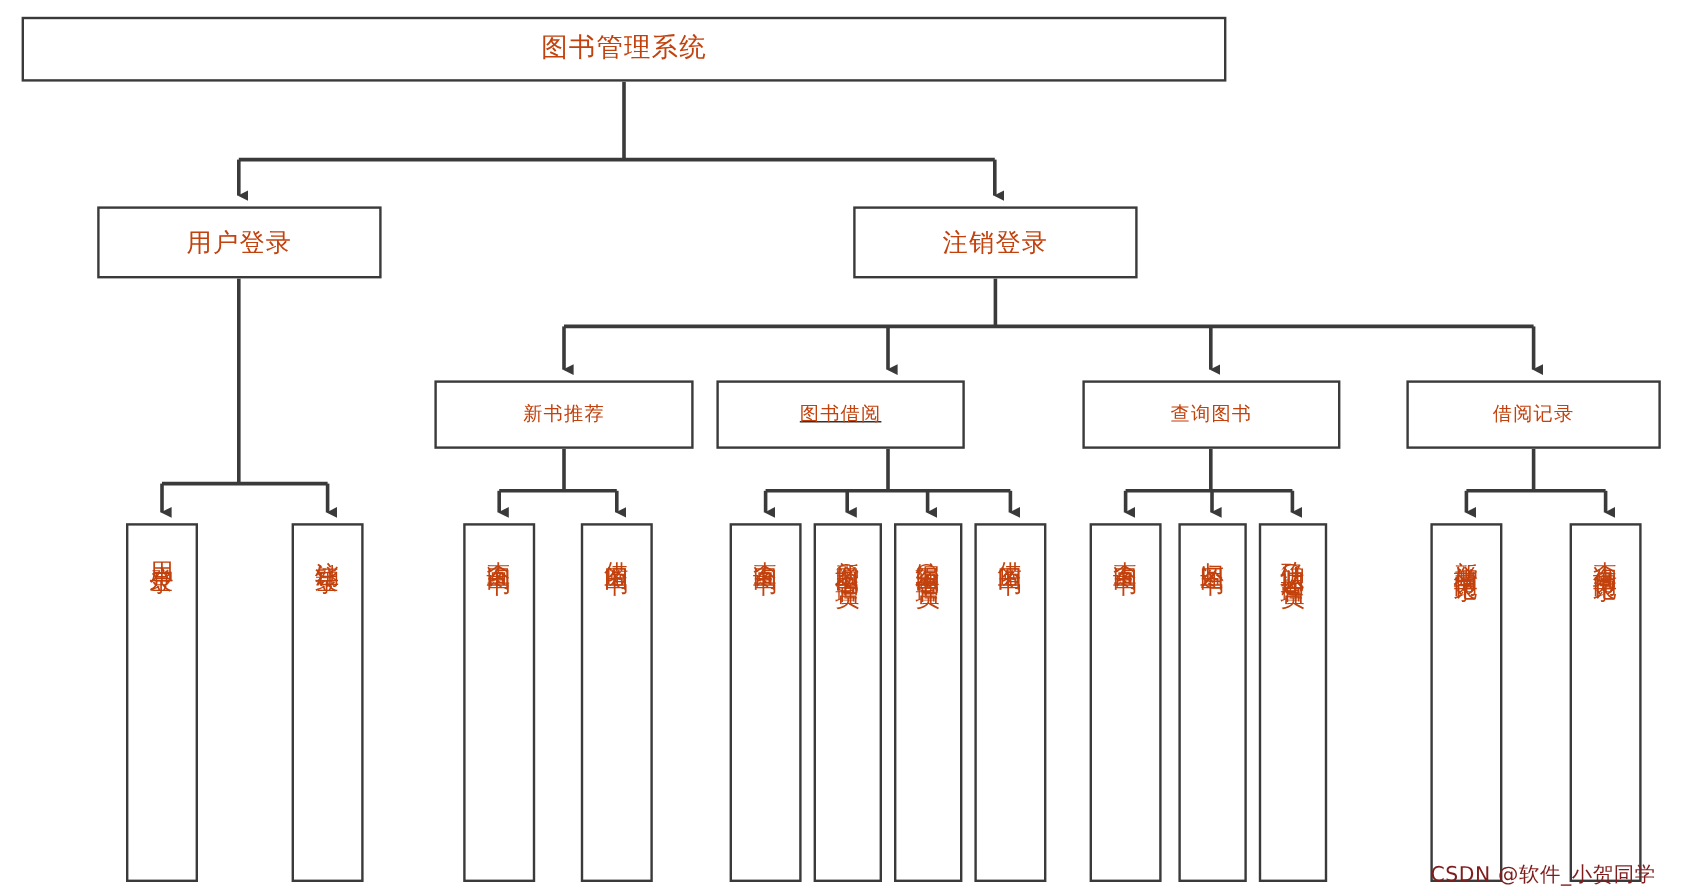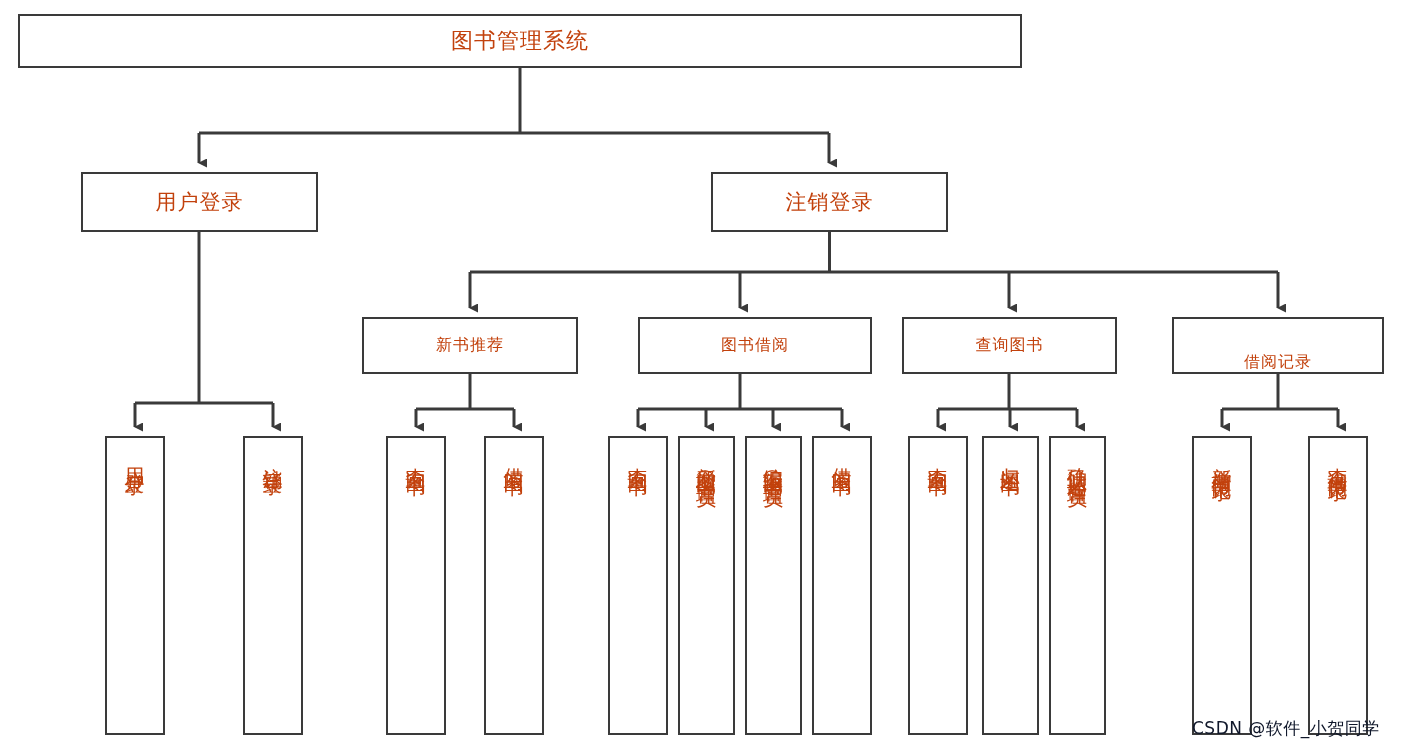--- a/index.html
+++ b/index.html
@@ -43,21 +43,21 @@
     writing-mode:vertical-rl;
     text-orientation:upright;
     font-size:20px;
     letter-spacing:3px;
     line-height:1;
     white-space:nowrap;
   }
 
   #watermark{
     position:absolute;
-    color:#0f172a;
+    color:#7f1d1d;
     font-size:17px;
     letter-spacing:0.5px;
     white-space:nowrap;
     user-select:none;
   }
 </style>
 </head>
 <body>
 
 <div id="diagram-root">
@@ -111,27 +111,27 @@
       </div>
       <div class="node-box level2" style="left: 81px; top: 172px; width: 237px; height: 60px;">
         <span class="node-label">用户登录</span>
       </div>
       <div class="node-box level2" style="left: 711px; top: 172px; width: 237px; height: 60px;">
         <span class="node-label">注销登录</span>
       </div>
       <div class="node-box level3" style="left: 362px; top: 317px; width: 216px; height: 57px;">
         <span class="node-label">新书推荐</span>
       </div>
-      <div class="node-box level3" style="left: 638px; top: 317px; width: 234px; height: 57px;">
+      <div class="node-box level3" style="left: 597px; top: 317px; width: 207px; height: 57px; text-decoration: underline;">
         <span class="node-label">图书借阅</span>
       </div>
       <div class="node-box level3" style="left: 902px; top: 317px; width: 215px; height: 57px;">
         <span class="node-label">查询图书</span>
       </div>
-      <div class="node-box level3" style="left: 1172px; top: 317px; width: 212px; height: 57px; align-items: flex-end;">
+      <div class="node-box level3" style="left: 1172px; top: 317px; width: 212px; height: 57px;">
         <span class="node-label">借阅记录</span>
       </div>
       <div class="node-box leaf" style="left: 105px; top: 436px; width: 60px; height: 299px;">
         <span class="node-label">用户登录</span>
       </div>
       <div class="node-box leaf" style="left: 243px; top: 436px; width: 60px; height: 299px;">
         <span class="node-label">注销登录</span>
       </div>
       <div class="node-box leaf" style="left: 386px; top: 436px; width: 60px; height: 299px;">
         <span class="node-label">查询图书</span>

